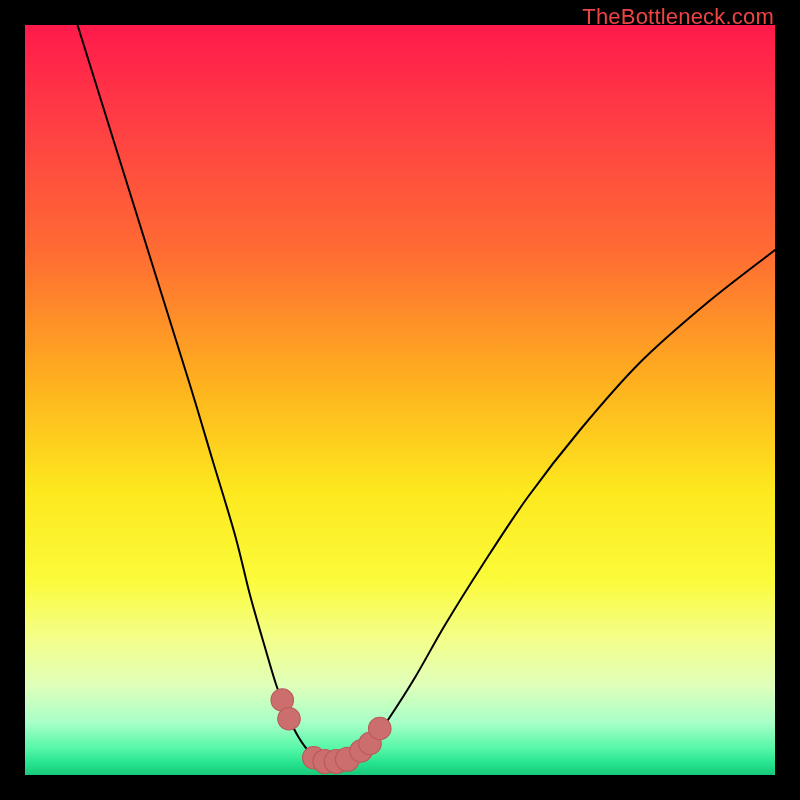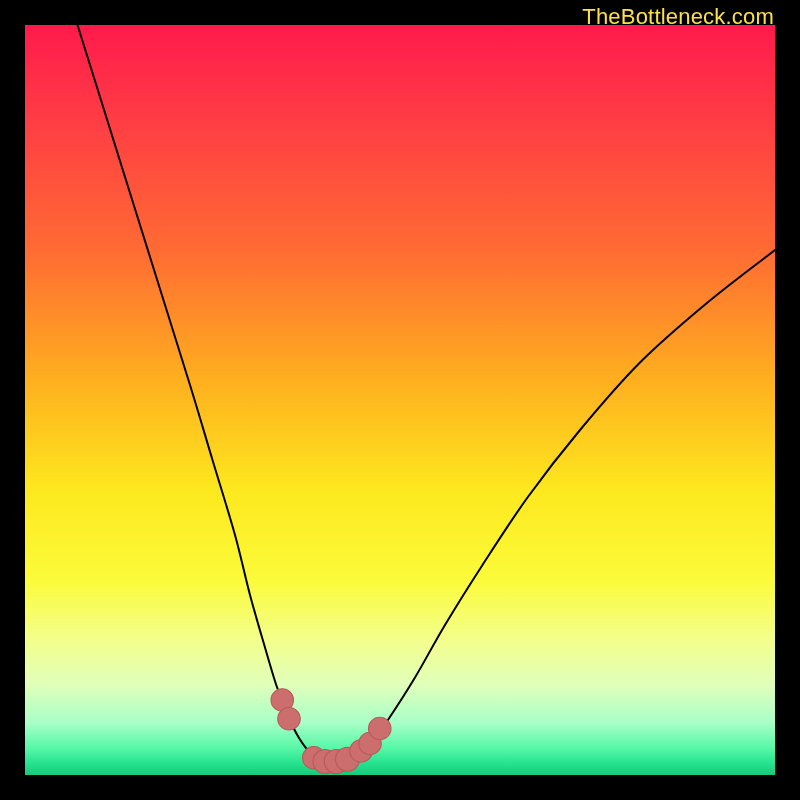--- a/index.html
+++ b/index.html
@@ -25,21 +25,21 @@
     overflow: hidden;
   }
   .gradient {
     position: absolute;
     inset: 0;
   }
   .watermark {
     position: absolute;
     top: 4px;
     right: 26px;
-    color: #fde047;
+    color: #ef4444;
     font-size: 22px;
     font-weight: 500;
     letter-spacing: 0.2px;
   }
   svg.curves {
     position: absolute;
     inset: 0;
   }
 </style>
 </head>

